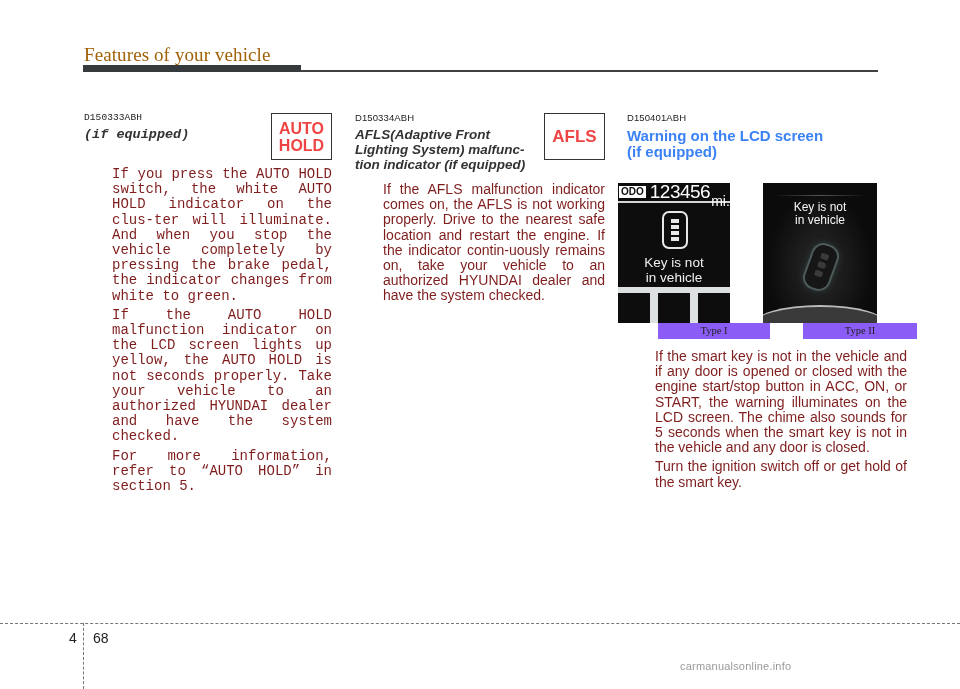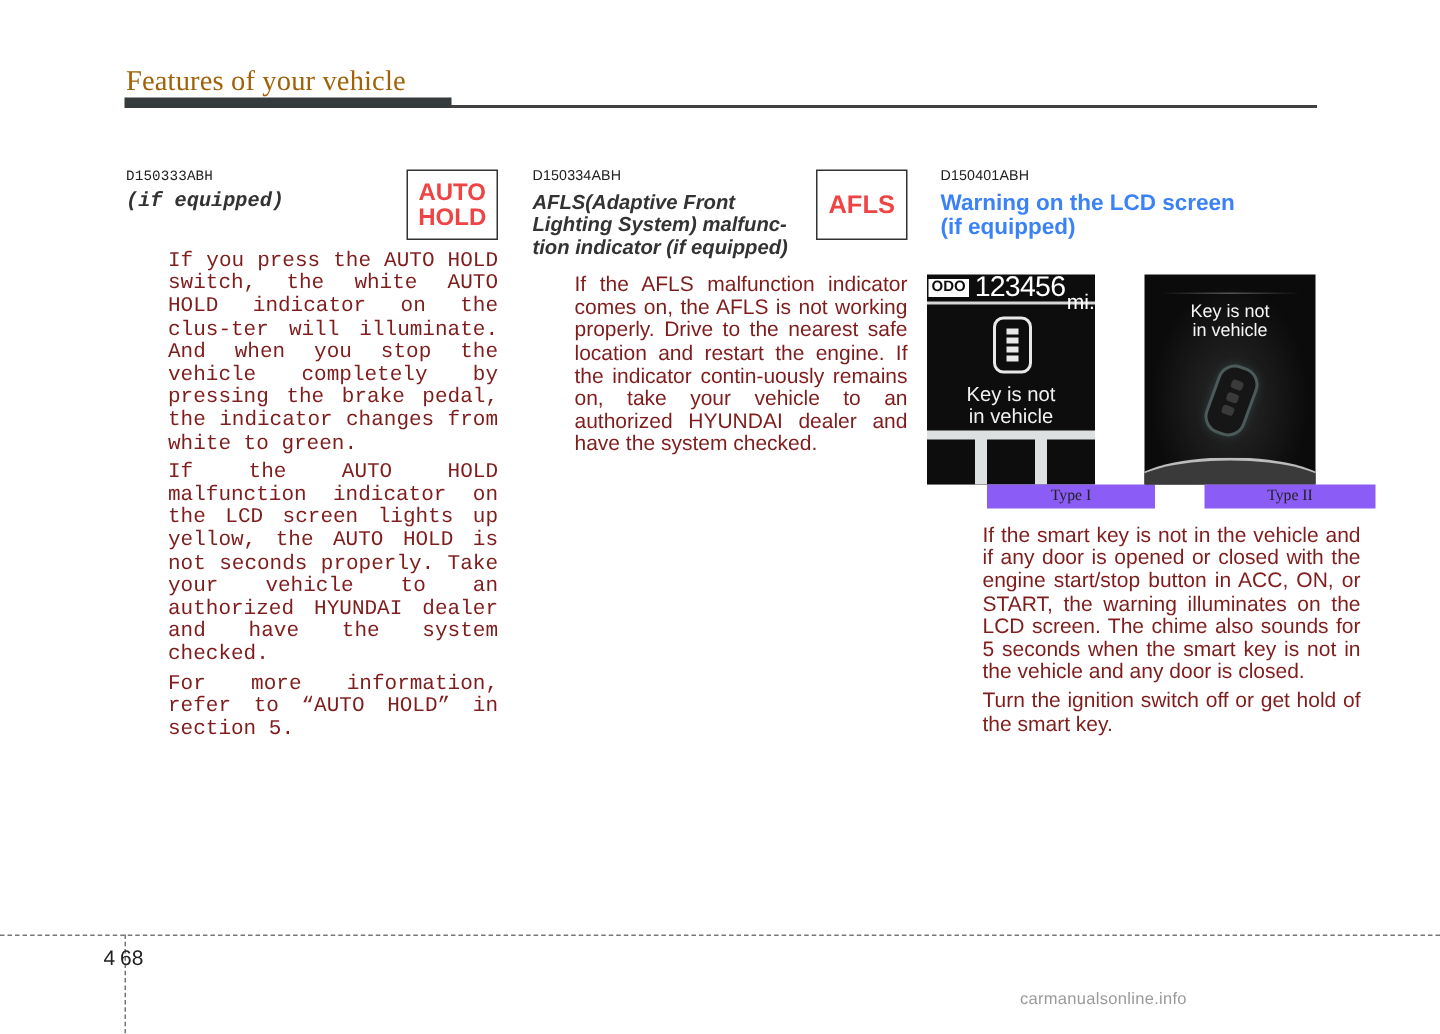--- a/index.html
+++ b/index.html
@@ -112,21 +112,21 @@
     
     .footer-line {
       position: absolute; left: 0; top: 623px; width: 960px; height: 0;
       border-top: 1.5px dashed #777;
     }
     .footer-vline {
       position: absolute; left: 83px; top: 623px; width: 0; height: 66px;
       border-left: 1.5px dashed #777;
     }
     .page-section { position: absolute; left: 69px; top: 630px; font-size: 14px; color: #222; }
-    .page-number { position: absolute; left: 80px; top: 630px; font-size: 14px; color: #222; }
+    .page-number { position: absolute; left: 93px; top: 630px; font-size: 14px; color: #222; }
     .watermark {
       position: absolute; left: 680px; top: 660px; font-size: 11px; color: #9a9a9a;
       letter-spacing: 0.2px;
     }
   </style>
 </head>
 <body>
 
 <div class="header-title">Features of your vehicle</div>
 <div class="header-bar-thick"></div>

